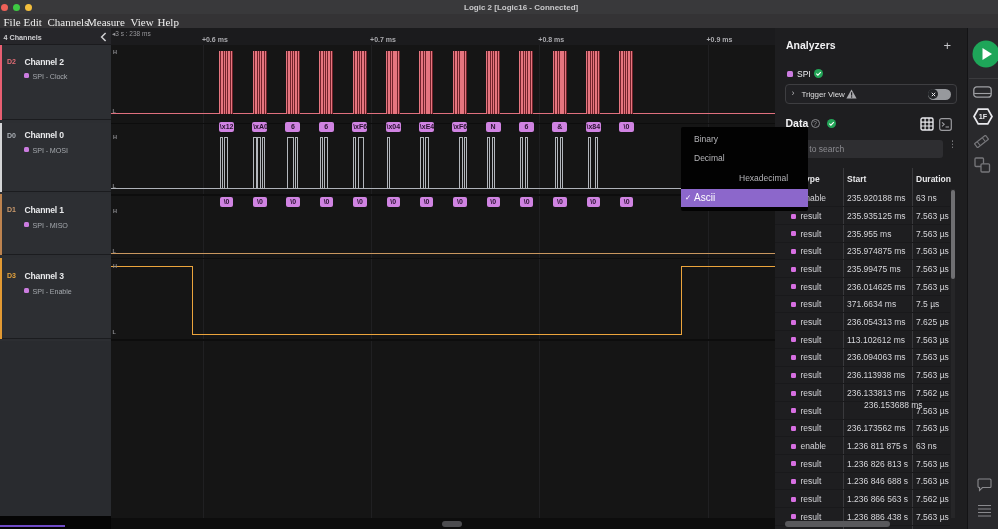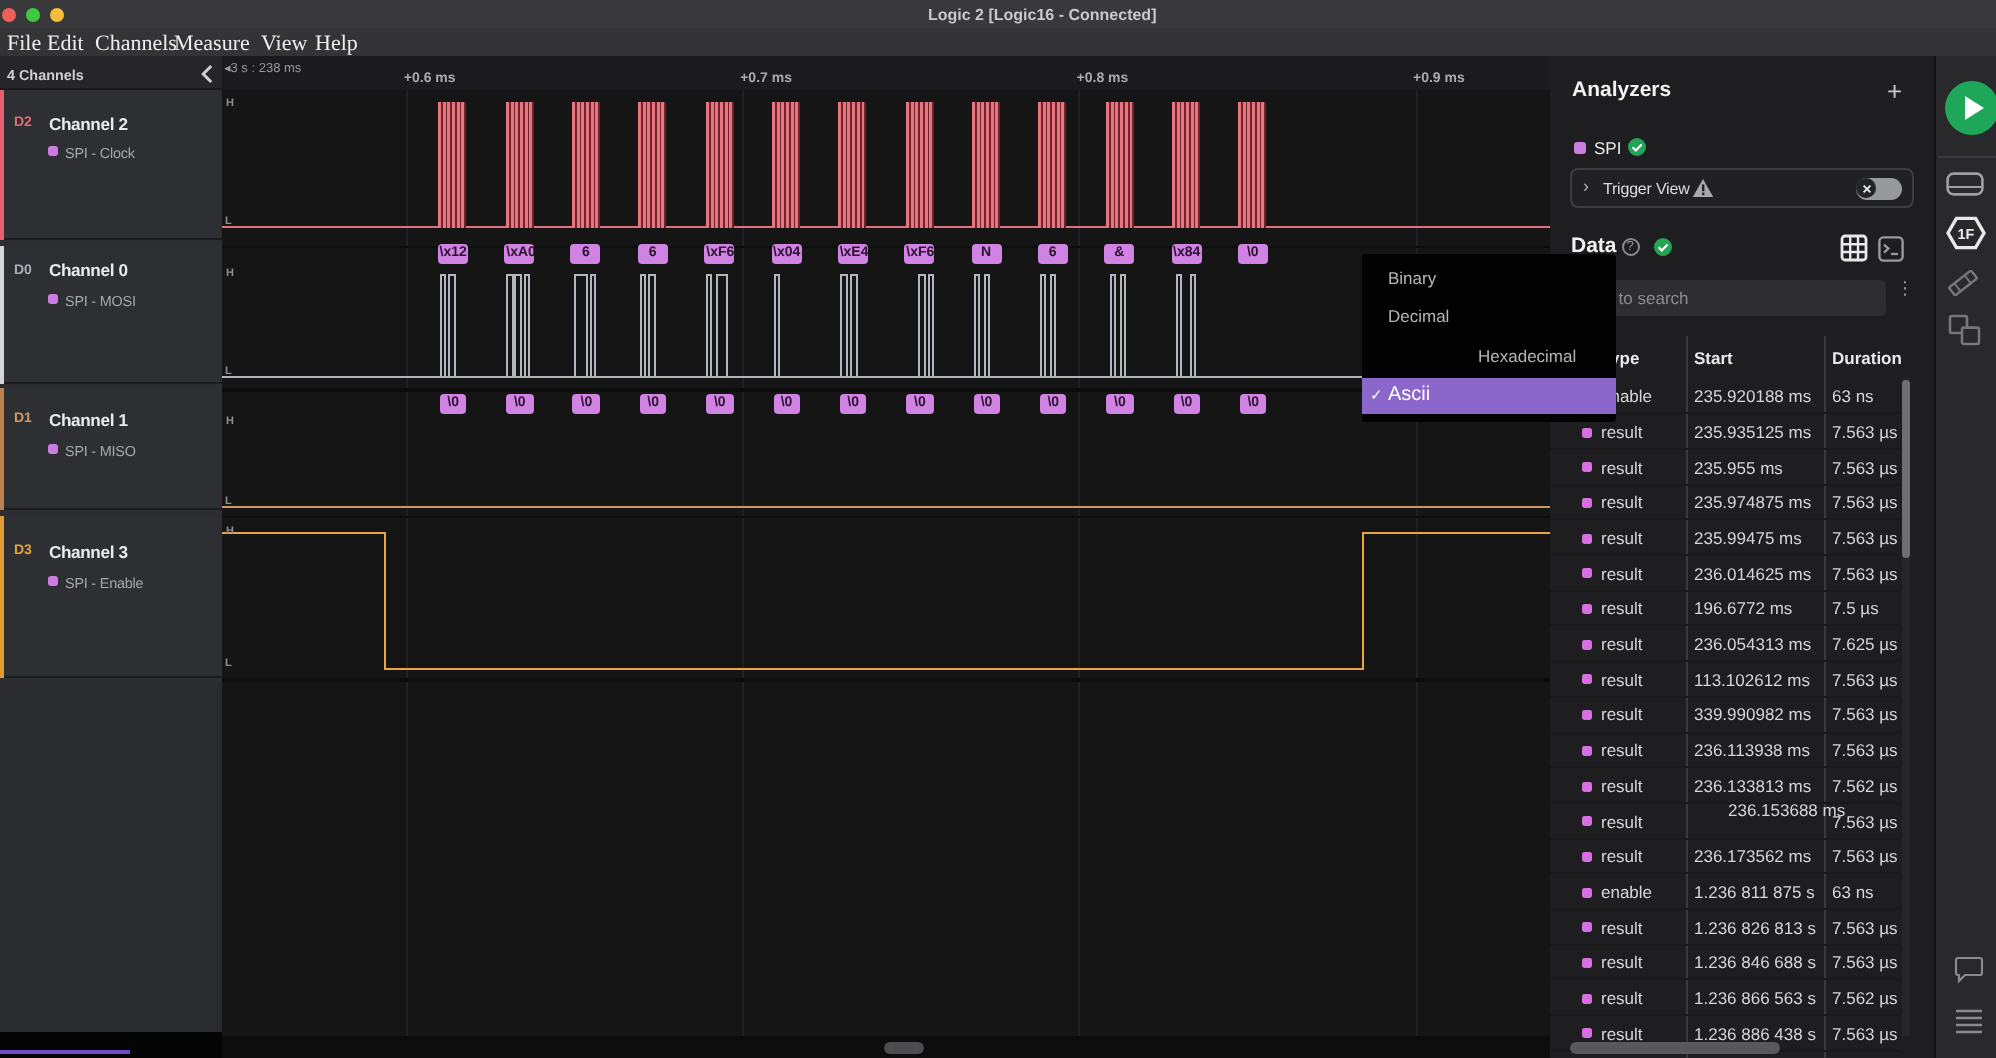--- a/index.html
+++ b/index.html
@@ -219,36 +219,36 @@
 <div class="t" style="left:847px;top:263.9px;font-size:8.5px;color:#d6d6da;">235.99475 ms</div>
 <div class="t" style="left:916px;top:263.9px;font-size:8.5px;color:#d6d6da;">7.563 µs</div>
 <div class="abs" style="left:775px;top:294.7px;width:175px;height:1px;background:#19191b;"></div>
 <div class="abs" style="left:791px;top:284.3px;width:5px;height:5px;border-radius:1.2px;background:#d76fe2;"></div>
 <div class="t" style="left:800.5px;top:281.6px;font-size:8.5px;color:#d6d6da;">result</div>
 <div class="t" style="left:847px;top:281.6px;font-size:8.5px;color:#d6d6da;">236.014625 ms</div>
 <div class="t" style="left:916px;top:281.6px;font-size:8.5px;color:#d6d6da;">7.563 µs</div>
 <div class="abs" style="left:775px;top:312.4px;width:175px;height:1px;background:#19191b;"></div>
 <div class="abs" style="left:791px;top:302.0px;width:5px;height:5px;border-radius:1.2px;background:#d76fe2;"></div>
 <div class="t" style="left:800.5px;top:299.3px;font-size:8.5px;color:#d6d6da;">result</div>
-<div class="t" style="left:847px;top:299.3px;font-size:8.5px;color:#d6d6da;">196.6772 ms</div>
+<div class="t" style="left:847px;top:299.3px;font-size:8.5px;color:#d6d6da;">371.6634 ms</div>
 <div class="t" style="left:916px;top:299.3px;font-size:8.5px;color:#d6d6da;">7.5 µs</div>
 <div class="abs" style="left:775px;top:330.1px;width:175px;height:1px;background:#19191b;"></div>
 <div class="abs" style="left:791px;top:319.7px;width:5px;height:5px;border-radius:1.2px;background:#d76fe2;"></div>
 <div class="t" style="left:800.5px;top:317.0px;font-size:8.5px;color:#d6d6da;">result</div>
 <div class="t" style="left:847px;top:317.0px;font-size:8.5px;color:#d6d6da;">236.054313 ms</div>
 <div class="t" style="left:916px;top:317.0px;font-size:8.5px;color:#d6d6da;">7.625 µs</div>
 <div class="abs" style="left:775px;top:347.8px;width:175px;height:1px;background:#19191b;"></div>
 <div class="abs" style="left:791px;top:337.4px;width:5px;height:5px;border-radius:1.2px;background:#d76fe2;"></div>
 <div class="t" style="left:800.5px;top:334.7px;font-size:8.5px;color:#d6d6da;">result</div>
 <div class="t" style="left:847px;top:334.7px;font-size:8.5px;color:#d6d6da;">113.102612 ms</div>
 <div class="t" style="left:916px;top:334.7px;font-size:8.5px;color:#d6d6da;">7.563 µs</div>
 <div class="abs" style="left:775px;top:365.5px;width:175px;height:1px;background:#19191b;"></div>
 <div class="abs" style="left:791px;top:355.1px;width:5px;height:5px;border-radius:1.2px;background:#d76fe2;"></div>
 <div class="t" style="left:800.5px;top:352.4px;font-size:8.5px;color:#d6d6da;">result</div>
-<div class="t" style="left:847px;top:352.4px;font-size:8.5px;color:#d6d6da;">339.990982 ms</div>
+<div class="t" style="left:847px;top:352.4px;font-size:8.5px;color:#d6d6da;">236.094063 ms</div>
 <div class="t" style="left:916px;top:352.4px;font-size:8.5px;color:#d6d6da;">7.563 µs</div>
 <div class="abs" style="left:775px;top:383.2px;width:175px;height:1px;background:#19191b;"></div>
 <div class="abs" style="left:791px;top:372.8px;width:5px;height:5px;border-radius:1.2px;background:#d76fe2;"></div>
 <div class="t" style="left:800.5px;top:370.1px;font-size:8.5px;color:#d6d6da;">result</div>
 <div class="t" style="left:847px;top:370.1px;font-size:8.5px;color:#d6d6da;">236.113938 ms</div>
 <div class="t" style="left:916px;top:370.1px;font-size:8.5px;color:#d6d6da;">7.563 µs</div>
 <div class="abs" style="left:775px;top:400.9px;width:175px;height:1px;background:#19191b;"></div>
 <div class="abs" style="left:791px;top:390.5px;width:5px;height:5px;border-radius:1.2px;background:#d76fe2;"></div>
 <div class="t" style="left:800.5px;top:387.8px;font-size:8.5px;color:#d6d6da;">result</div>
 <div class="t" style="left:847px;top:387.8px;font-size:8.5px;color:#d6d6da;">236.133813 ms</div>

